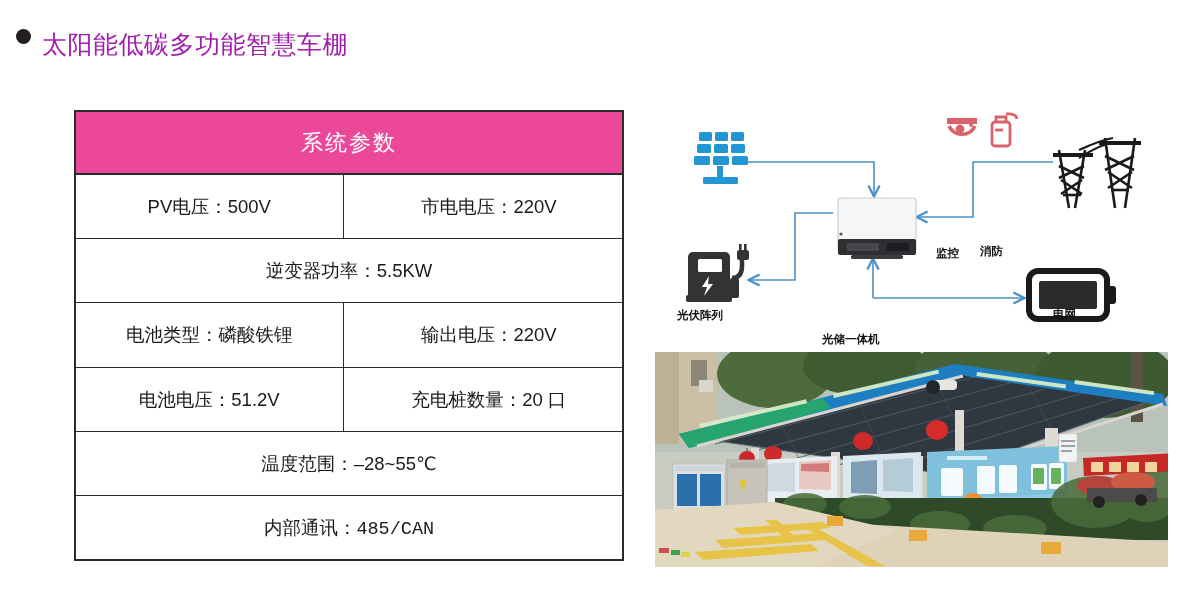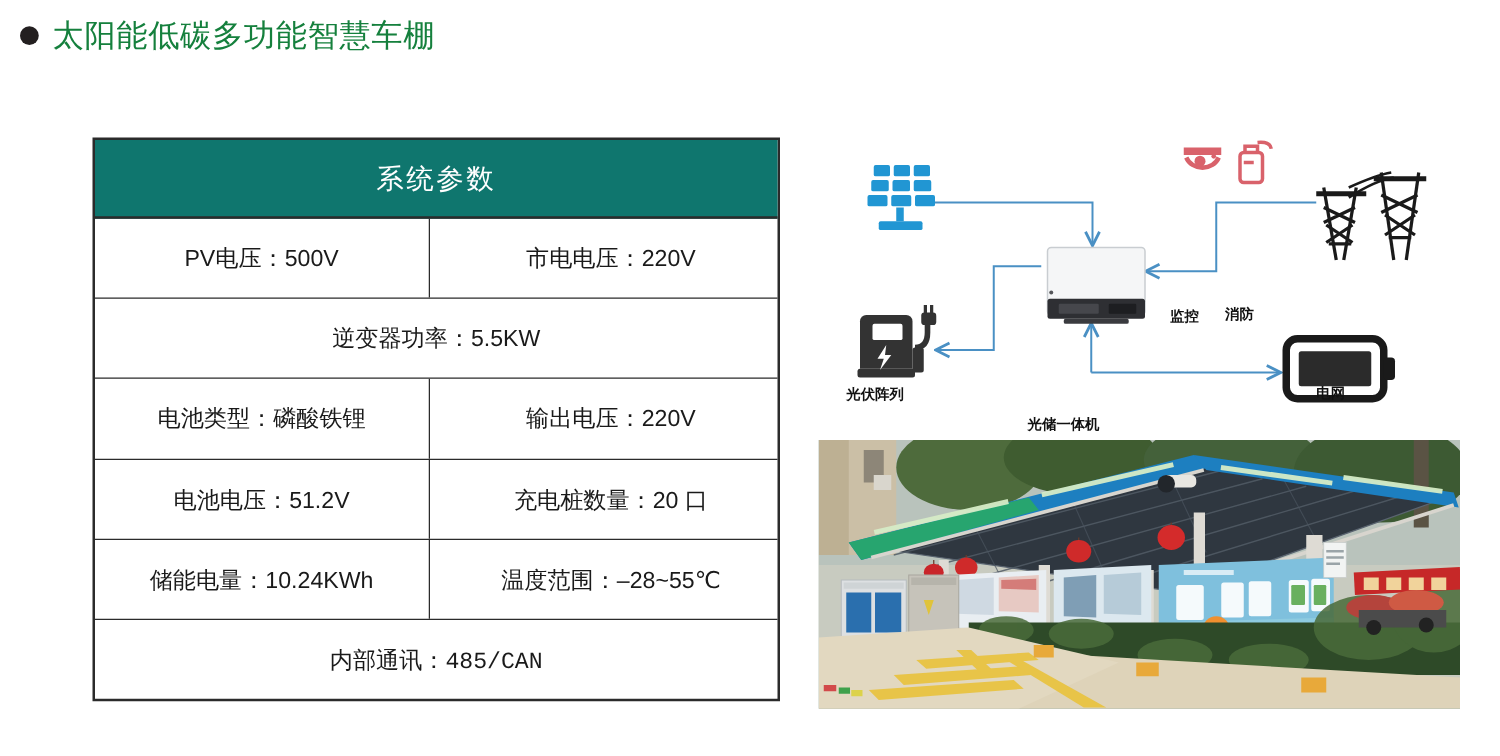--- a/index.html
+++ b/index.html
@@ -14,35 +14,35 @@
   
   .title-row {
     position: absolute; left: 16px; top: 12px;
     display: flex; align-items: center; gap: 11px;
   }
   .bullet {
     width: 15px; height: 15px; border-radius: 50%;
     background: #231f20; flex: 0 0 auto;
   }
   .title-text {
-    font-size: 25px; color: #15803d; letter-spacing: 0.5px;
-    font-weight: 400; white-space: nowrap;
+    font-size: 25px; color: #a21caf; letter-spacing: 0.5px;
+    font-weight: 400; white-space: nowrap; margin-top: 16px;
   }
 
   
   .spec-table {
     position: absolute; left: 74px; top: 110px;
     width: 550px; height: 451px;
     border: 2px solid #2b2b2b;
     display: flex; flex-direction: column;
     background: #fff;
   }
   .spec-header {
     flex: 0 0 63px;
-    background: #0f766e;
+    background: #ec4899;
     color: #ffffff;
     display: flex; align-items: center; justify-content: center;
     font-size: 22px; letter-spacing: 2px;
     border-bottom: 2px solid #2b2b2b;
   }
   .spec-body { flex: 1 1 auto; display: flex; flex-direction: column; }
   .spec-row {
     flex: 1 1 0; display: flex;
     border-bottom: 1.5px solid #2b2b2b;
     gap: 12px;
@@ -100,21 +100,20 @@
       </div>
       <div class="spec-row">
         <div class="spec-cell left">电池类型：磷酸铁锂</div>
         <div class="spec-cell right">输出电压：220V</div>
       </div>
       <div class="spec-row">
         <div class="spec-cell left">电池电压：51.2V</div>
         <div class="spec-cell right">充电桩数量：20 口</div>
       </div>
       <div class="spec-row">
-        <div class="spec-cell left">储能电量：10.24KWh</div>
         <div class="spec-cell right">温度范围：–28~55℃</div>
       </div>
       <div class="spec-row full">
         <div class="spec-cell">内部通讯：485/CAN</div>
       </div>
 
     </div>
   </div>
 
   <div class="diagram">

